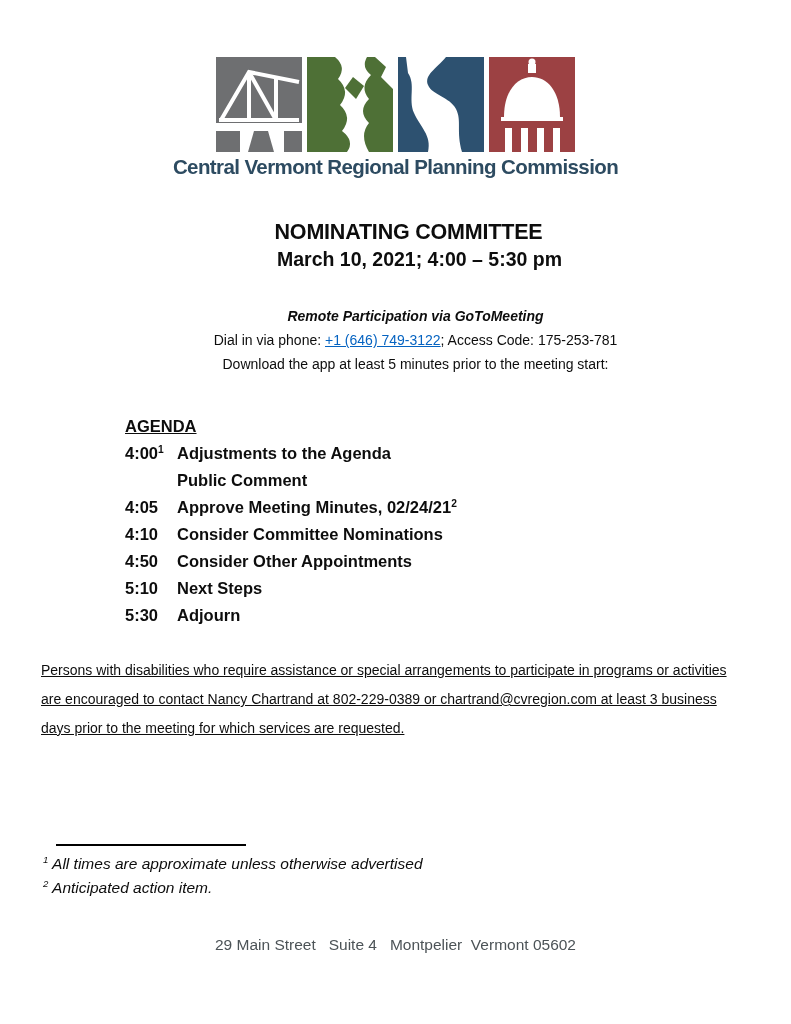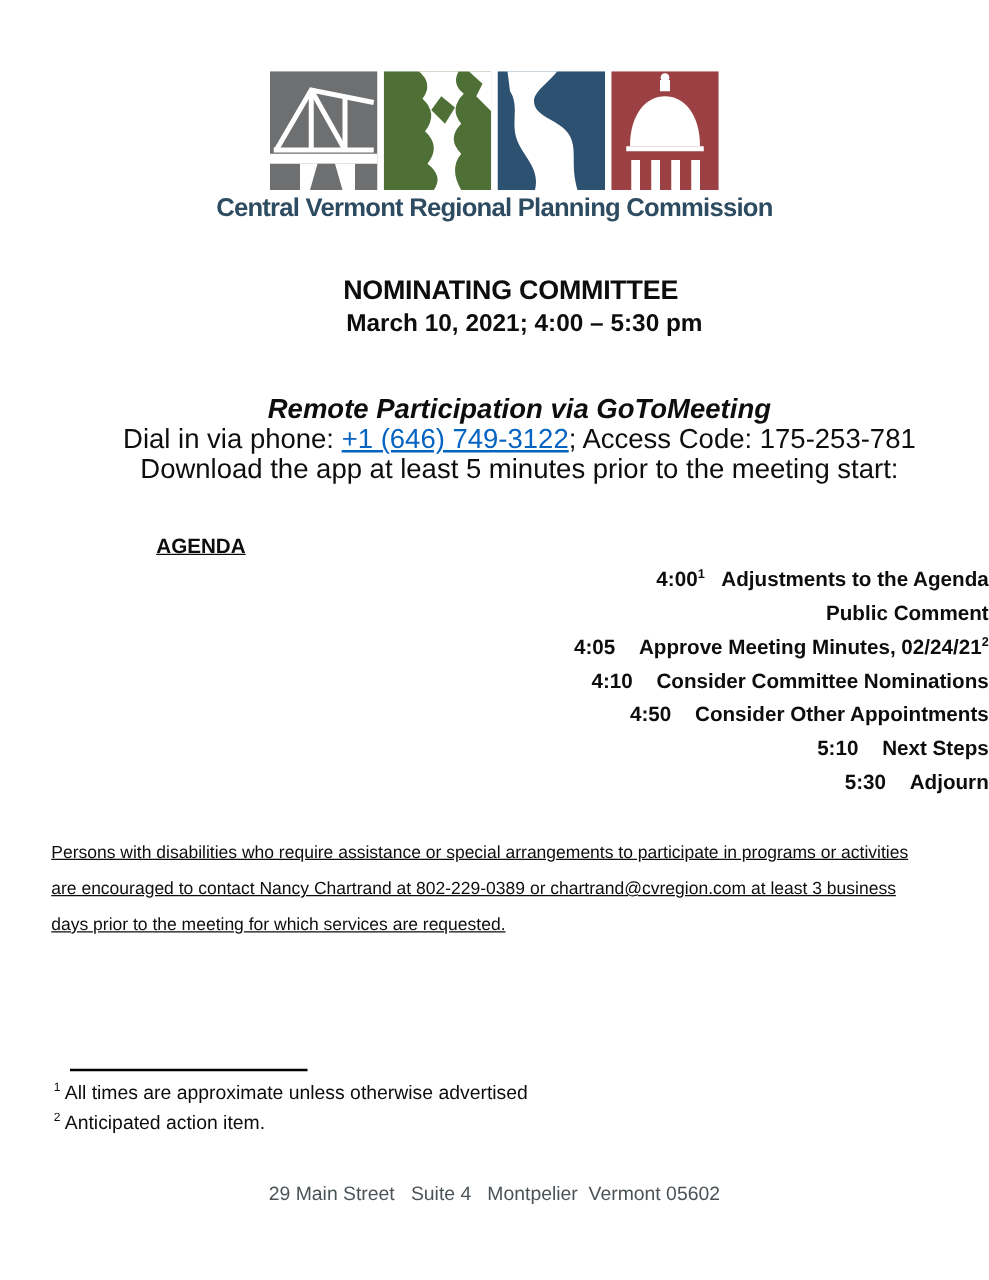--- a/index.html
+++ b/index.html
@@ -16,38 +16,38 @@
   .logo-tiles svg { width:86px; height:95px; display:block; }
   .logo-tagline {
     margin-top:3px; font-size:20.5px; font-weight:bold; letter-spacing:-0.6px;
     color:#2d4b61;
   }
   
   .title-block { margin-top:39px; text-align:center; }
   .doc-title { font-size:21.5px; font-weight:bold; line-height:28px; letter-spacing:-0.2px;margin-left:26px; }
   .doc-datetime { font-size:19.5px; font-weight:bold; line-height:27px;padding-left:48px; }
   
-  .remote-block { margin-top:42px; text-align:center; font-size:22px;padding-left:40px; }
+  .remote-block { margin-top:31px; text-align:center; font-size:14px;padding-left:40px; }
   .remote-heading { font-weight:bold; font-style:italic; line-height:24px; }
   .remote-line { line-height:24px; white-space:pre-wrap; }
   a.link { color:#0563c1; text-decoration:underline; cursor:pointer; }
   
   .agenda-block { margin-top:37px; margin-left:125px; font-size:16.5px; font-weight:bold; }
   .agenda-heading { text-decoration:underline; line-height:27px; }
-  .agenda-row { display:flex; line-height:27px;justify-content:flex-end; }
+  .agenda-row { display:flex; line-height:27px; }
   .agenda-time { width:52px; flex:0 0 52px; }
   sup { font-size:0.62em; vertical-align:super; line-height:0; }
   
   .para {
     margin:27px 44px 0 41px; font-size:14px; line-height:29px;text-decoration:underline;
   }
   
   .footnotes { margin-top:101px; margin-left:43px; font-size:15.5px; }
   .footnote-rule { width:190px; border-top:2px solid #000; margin-left:13px; margin-bottom:6px; }
-  .footnote { line-height:24px; white-space:pre-wrap; }
+  .footnote { line-height:24px; white-space:pre-wrap;font-style:italic; }
   
   .footer { margin-top:33px; text-align:center; color:#4c5357; font-size:15.5px; }
   .footer div { line-height:23px; white-space:pre-wrap; }
 </style>
 </head>
 <body>
 
 <div class="page">
 
   <div class="logo-block">

